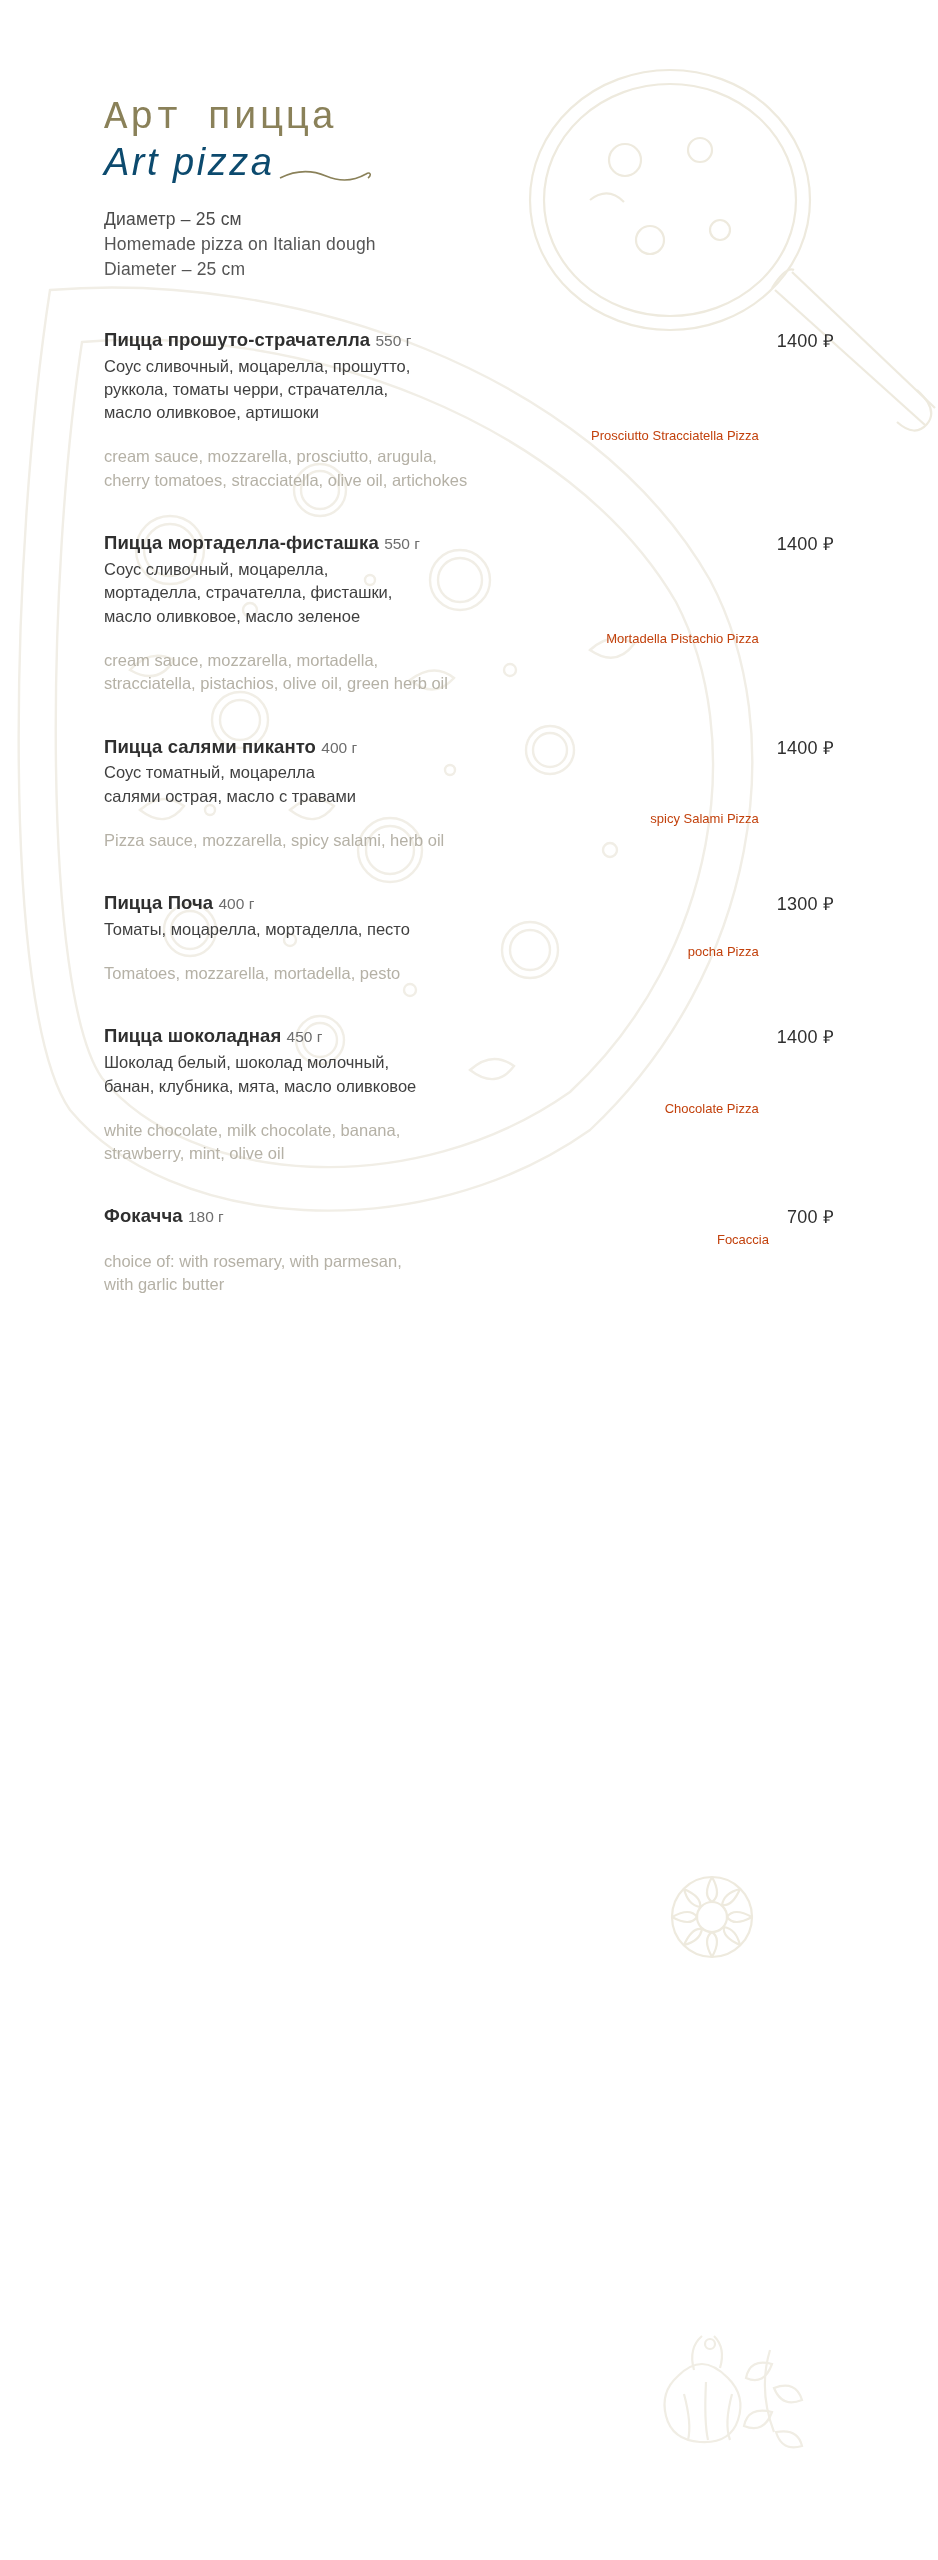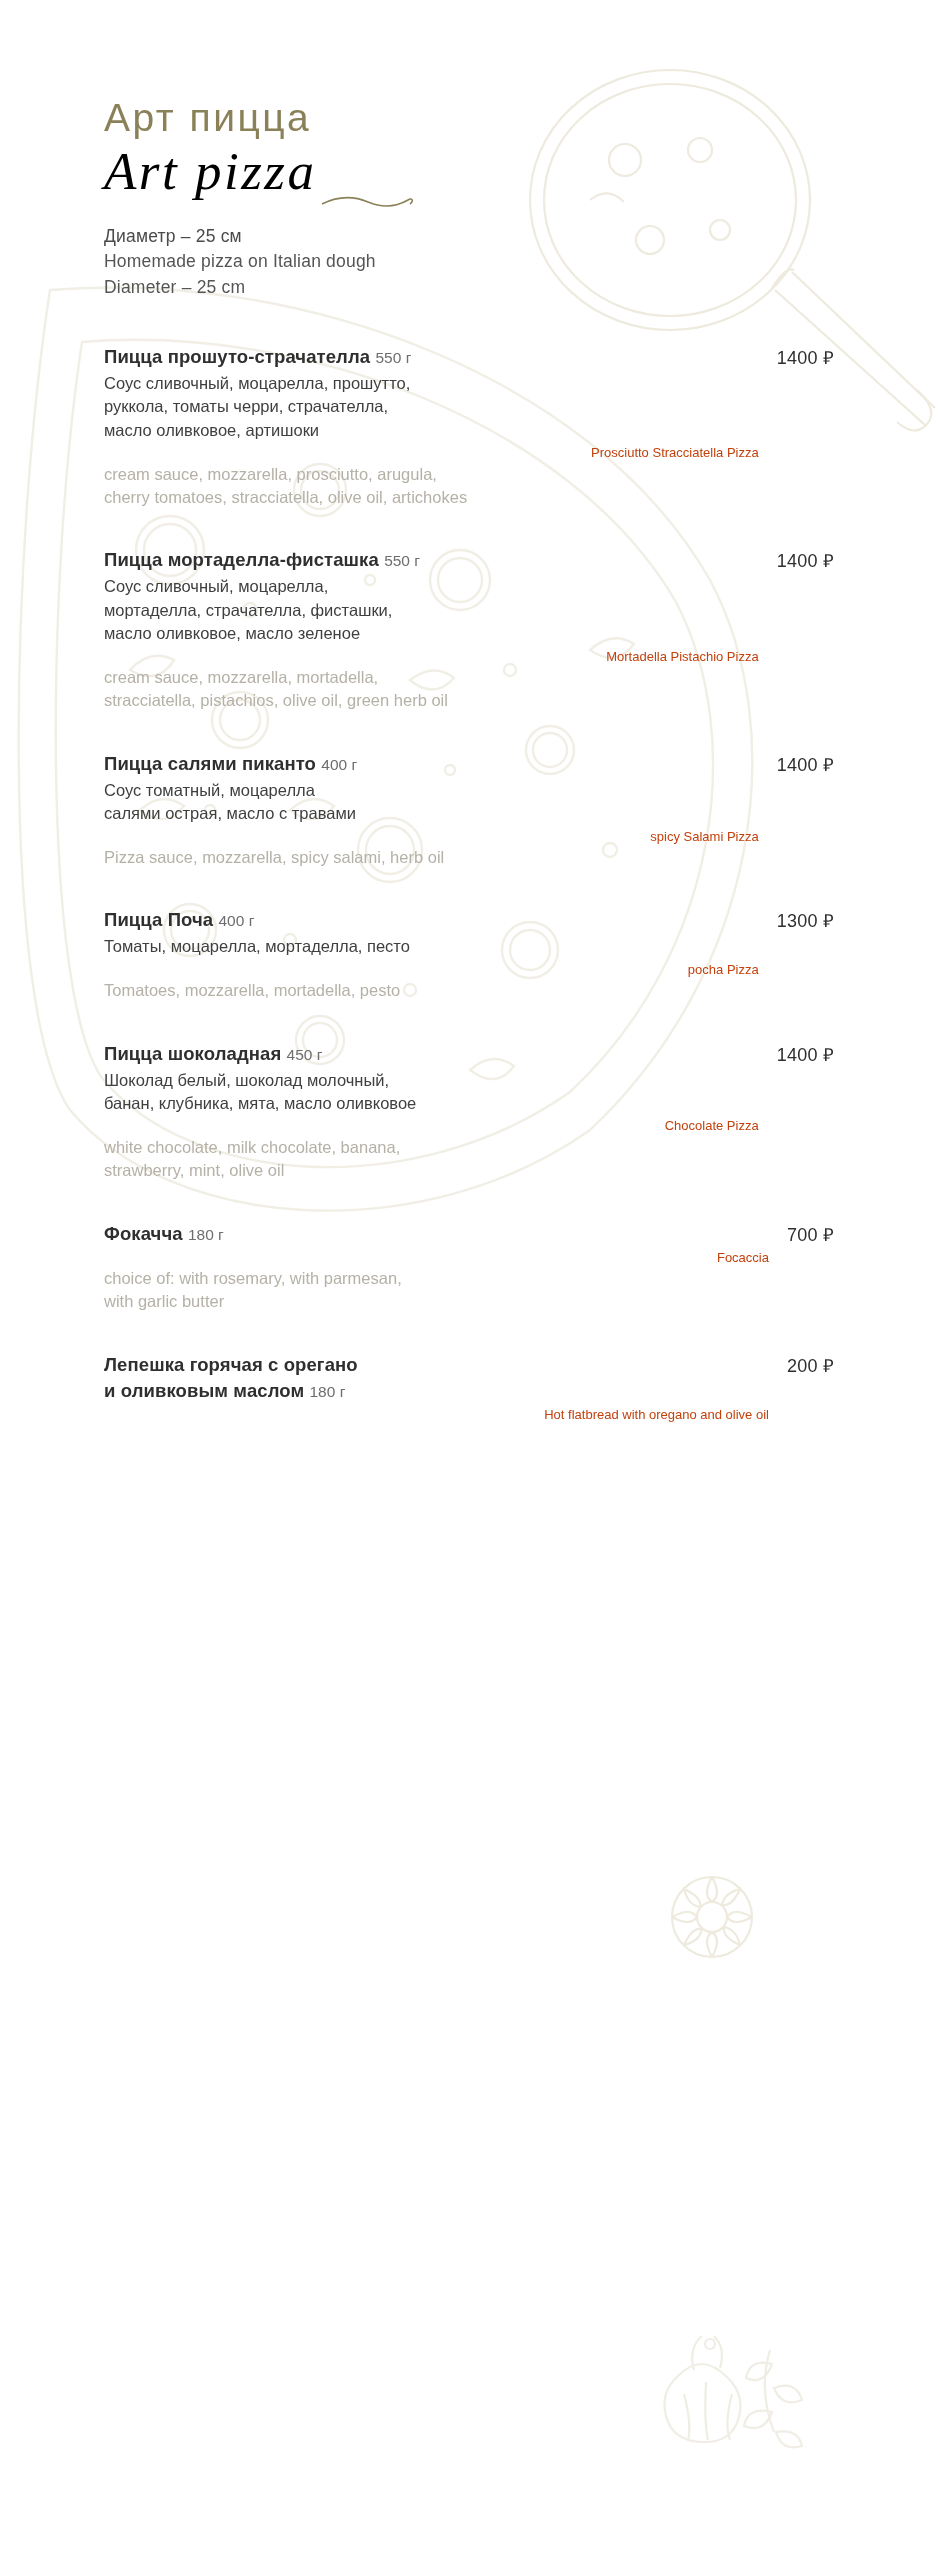--- a/index.html
+++ b/index.html
@@ -39,28 +39,29 @@
   
   .header {
     margin-bottom: 12px;
   }
   .title-ru {
     font-size: 39px;
     letter-spacing: 2.5px;
     color: #8a8159;
     line-height: 1.15;
     font-weight: 400;
+    font-family: Liberation Mono, monospace;
   }
   .title-en {
-    font-size: 53px;
+    font-size: 38px;
     letter-spacing: 2.5px;
-    color: #000000;
+    color: #0c4a6e;
     line-height: 1.15;
     font-weight: 400;
-    font-family: Liberation Serif, serif;
+    font-family: Liberation Sans, sans-serif;
     font-style: italic;
     position: relative;
     display: inline-block;
   }
   .title-en .swash {
     display: inline-block;
     width: 96px;
     height: 18px;
     vertical-align: middle;
     margin-left: 4px;
@@ -334,23 +335,15 @@
           <span>Фокачча</span>
           <span class="weight">180 г</span>
         </div>
         <div class="item-name-en">Focaccia</div>
         <div class="item-desc-en nowrap">choice of: with rosemary, with parmesan,
 with garlic butter</div>
       </div>
       <div class="item-price">700 ₽</div>
     </div>
 
-    <div class="item">
-      <div class="item-left">
-        <div class="item-name nowrap"><span>Лепешка горячая с орегано
-и оливковым маслом</span> <span class="weight">180 г</span></div>
-        <div class="item-name-en">Hot flatbread with oregano and olive oil</div>
-      </div>
-      <div class="item-price">200 ₽</div>
-    </div>
 
   </div>
 </div>
 
 </body></html>

